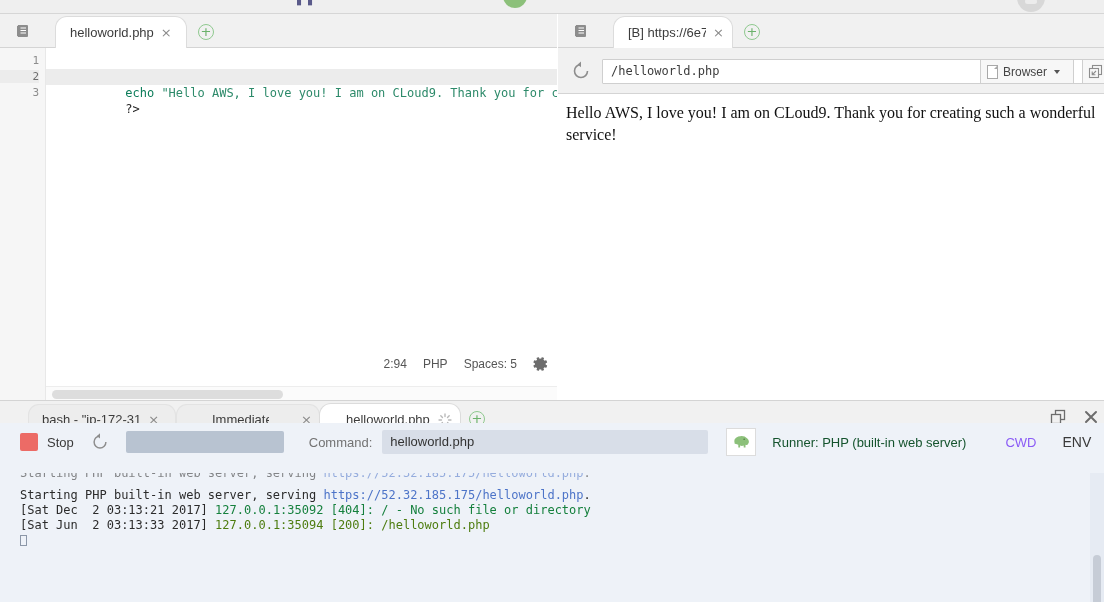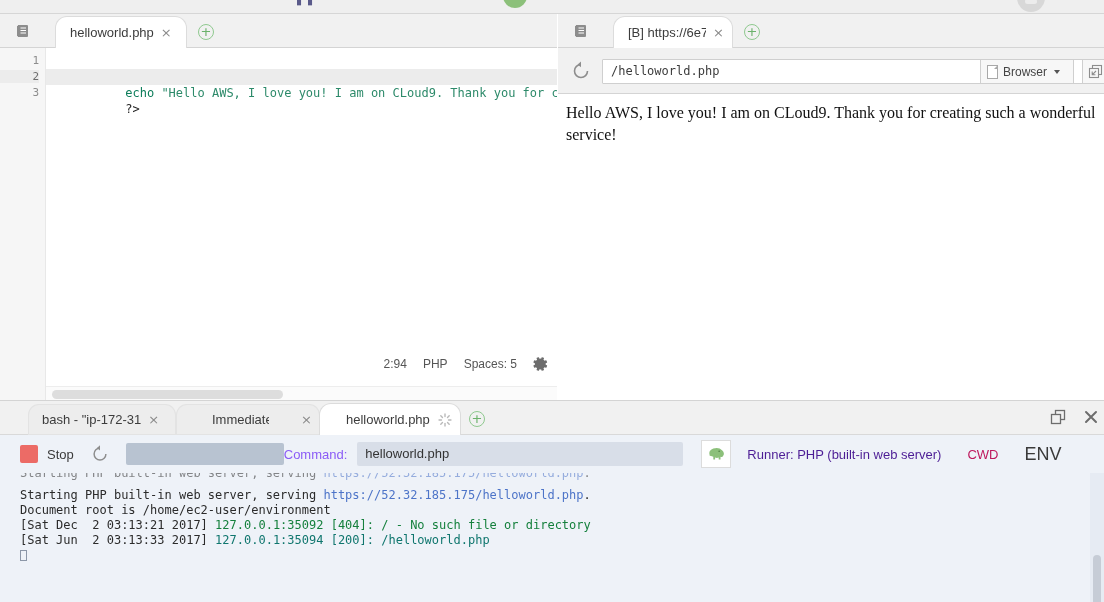--- a/index.html
+++ b/index.html
@@ -181,60 +181,60 @@
   #console-tabbar {
     left: 0; top: 0; width: 1104px; height: 34px;
     background: #f1f1f1; border-bottom: 1px solid #d9d9d9;
   }
   .console-win-btns {
     position: absolute; right: 6px; top: 8px;
     display: flex; align-items: center; gap: 18px;
   }
   .spinner { display: inline-block; width: 14px; height: 14px; margin-left: 6px; }
   #runner-bar {
-    position: absolute; left: 0; top: 34px; width: 1104px; height: 38px;
+    position: absolute; left: 0; top: 22px; width: 1104px; height: 38px;
     background: #eef2f8;
     display: flex; align-items: center;
   }
   .stop-btn {
     display: flex; align-items: center; gap: 9px;
     margin-left: 20px; font-size: 13px; color: #3a3a3a;
   }
   .stop-square { width: 18px; height: 18px; background: #ec6b66; border-radius: 2px; }
   .restart-icon { margin-left: 16px; width: 20px; height: 20px; }
   .grey-field {
     margin-left: 16px; width: 158px; height: 22px;
     background: #b8c3d1; border-radius: 2px;
   }
-  .cmd-label { font-size: 13px; color: #8b5cf6; }
+  .cmd-label { margin-left: 25px; font-size: 13px; color: #737373; }
   .cmd-input {
     margin-left: 10px; width: 326px; height: 24px;
     background: #d8dee8; border-radius: 2px;
     font-size: 13px; color: #333333; padding: 0 8px; line-height: 24px;
   }
   .runner-icon-box {
     margin-left: 18px; width: 30px; height: 28px;
     background: #ffffff; border: 1px solid #dcdcdc;
     display: flex; align-items: center; justify-content: center;
   }
-  .runner-label { margin-left: 16px; font-size: 13px; color: #4c1d95; }
-  .cwd-label { margin-left: 26px; font-size: 13px; color: #be185d; }
-  .env-label { margin-left: 26px; font-size: 18px; color: #3a3a3a; }
+  .runner-label { margin-left: 16px; font-size: 13px; color: #14532d; }
+  .cwd-label { margin-left: 39px; font-size: 13px; color: #8b5cf6; }
+  .env-label { margin-left: 26px; font-size: 14px; color: #3a3a3a; }
 
   #terminal {
     position: absolute; left: 0; top: 72px; width: 1104px; height: 130px;
     background: #eef2f8; overflow: hidden;
     font-family: "DejaVu Sans Mono", monospace; font-size: 12px;
     color: #2b2b2b; padding-left: 20px;
   }
   .term-line { height: 15px; line-height: 15px; white-space: pre; }
   .term-line.clipped { position: relative; top: -7px; opacity: 0.55; }
   .t-link { color: #4d74c8; }
   .t-warn { color: #15803d; }
-  .t-ok   { color: #0f766e; margin-top: 15px; }
+  .t-ok   { color: #4d7c0f; margin-top: 15px; }
   .term-caret {
     display: inline-block; width: 7px; height: 11px;
     border: 1px solid #8c97a8; vertical-align: middle;
   }
   .vscroll-track {
     position: absolute; right: 0; top: 72px; width: 14px; height: 130px;
     background: #e6ebf3;
   }
   .vscroll-thumb {
     position: absolute; right: 3px; top: 82px; width: 8px; height: 112px;
@@ -442,21 +442,20 @@
       <span class="runner-label">Runner: PHP (built-in web server)</span>
       <span class="cwd-label">CWD</span>
       <span class="env-label">ENV</span>
     </div>
 
     <div id="terminal">
       <div class="term-line clipped"><span>Starting PHP built-in web server, serving </span><span class="t-link">https://52.32.185.175/helloworld.php</span><span>.</span></div>
 
       <div class="term-line"><span>Starting PHP built-in web server, serving </span><span class="t-link">https://52.32.185.175/helloworld.php</span><span>.</span></div>
 
-      <div class="term-line">Document root is /home/ec2-user/environment</div>
 
       <div class="term-line"><span>[Sat Dec  2 03:13:21 2017] </span><span class="t-warn">127.0.0.1:35092 [404]: / - No such file or directory</span></div>
 
       <div class="term-line"><span>[Sat Jun  2 03:13:33 2017] </span><span class="t-ok">127.0.0.1:35094 [200]: /helloworld.php</span></div>
 
       <div class="term-line"><span class="term-caret"></span></div>
     </div>
 
     <div class="vscroll-track">
       <div class="vscroll-thumb"></div>

